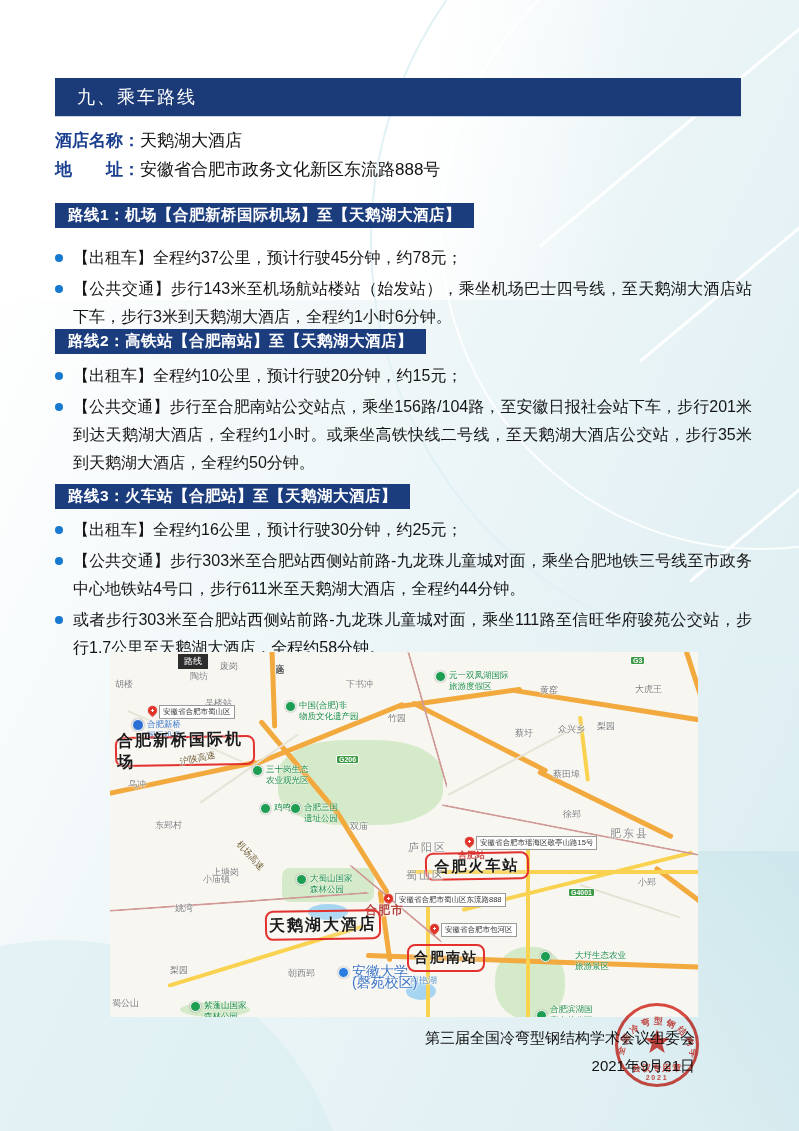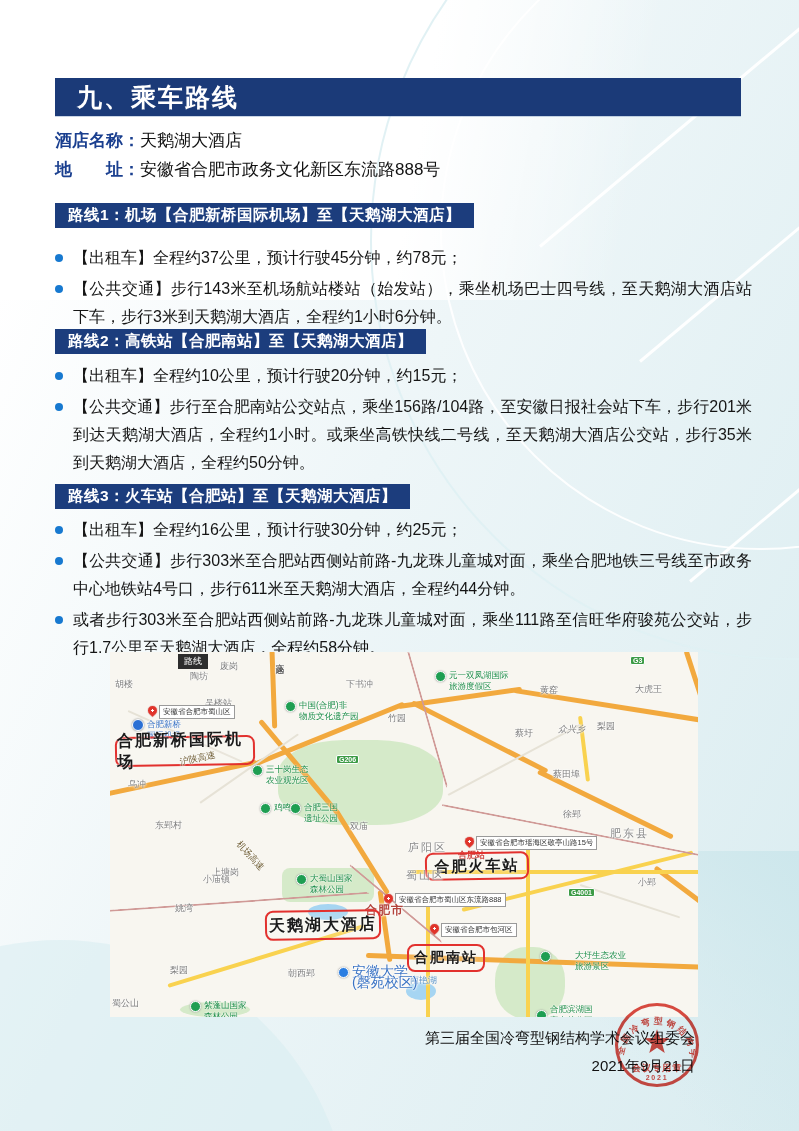--- a/index.html
+++ b/index.html
@@ -24,21 +24,21 @@
   .dl2 { left:640px; top:360px; width:260px; transform:rotate(-40deg); }
   .dl3 { left:690px; top:580px; width:240px; transform:rotate(-40deg); }
   .deco-corner-br { right:0; bottom:0; width:340px; height:280px;
                     background:linear-gradient(225deg,#cde7ec 0%,rgba(205,231,236,0) 60%); }
 
   
   .header-banner { position:absolute; left:55px; top:78px; width:686px; height:38px;
                    background:#1b3a78; display:flex; align-items:center; padding-left:22px;
                    box-shadow:0 1px 0 rgba(120,150,190,.4); }
   .header-banner span { color:#ffffff; font-family:"Liberation Serif","DejaVu Serif",serif;
-                        font-weight:700; font-size:25px; letter-spacing:2px; }
+                        font-weight:400; font-size:18px; letter-spacing:2px; }
 
   .hotel-info { position:absolute; left:55px; top:126px; width:700px; }
   .info-row { font-size:17px; line-height:29px; color:#111; }
   .info-label { color:#1a3f8f; font-weight:700; }
   .info-value { color:#111; }
 
   
   .route-banner { position:absolute; left:55px; height:25px; background:#1c3d7d;
                   display:inline-flex; align-items:center; padding:0 13px;
                   color:#fff; font-weight:700; font-size:15.5px; letter-spacing:.5px; white-space:nowrap; }
@@ -239,21 +239,21 @@
       <div class="mi mi-place" style="left: 18px; top: 126px;">乌冲</div>
       <div class="mi mi-place" style="left: 45px; top: 167px;">东郢村</div>
       <div class="mi mi-green" style="left: 150px; top: 150px;"><span class="gi"></span><span class="gt">鸡鸣山</span></div>
       <div class="mi mi-green" style="left: 180px; top: 150px;"><span class="gi"></span><span class="gt">合肥三国
 遗址公园</span></div>
       <div class="mi mi-place" style="left: 240px; top: 168px;">双庙</div>
       <div class="mi mi-green" style="left: 325px; top: 18px;"><span class="gi"></span><span class="gt">元一双凤湖国际
 旅游度假区</span></div>
       <div class="mi mi-place" style="left: 430px; top: 32px;">黄窑</div>
       <div class="mi mi-place" style="left: 525px; top: 31px;">大虎王</div>
-      <div class="mi mi-place" style="left: 448px; top: 71px; font-style: italic;">众兴乡</div>
+      <div class="mi mi-place" style="left: 448px; top: 71px;">众兴乡</div>
       <div class="mi mi-place" style="left: 487px; top: 68px;">梨园</div>
       <div class="mi mi-place" style="left: 405px; top: 75px;">蔡圩</div>
       <div class="mi mi-place" style="left: 443px; top: 116px;">蔡田埠</div>
       <div class="mi mi-place" style="left: 453px; top: 156px;">徐郢</div>
       <div class="mi mi-district" style="left: 500px; top: 174px;">肥东县</div>
       <div class="mi mi-pinlabel" style="left: 355px; top: 184px;"><span class="pinhead"></span><span class="pinbox">安徽省合肥市瑶海区敬亭山路15号</span></div>
       <div class="mi mi-redtext" style="left: 348px; top: 197px;">合肥站</div>
       <div class="mi mi-redbox" style="width: 104px; height: 28px; font-size: 15px; left: 315px; top: 200px; transform: rotate(-1deg);">合肥火车站</div>
       <div class="mi mi-district" style="left: 298px; top: 188px;">庐阳区</div>
       <div class="mi mi-district" style="left: 296px; top: 216px;">蜀山区</div>

